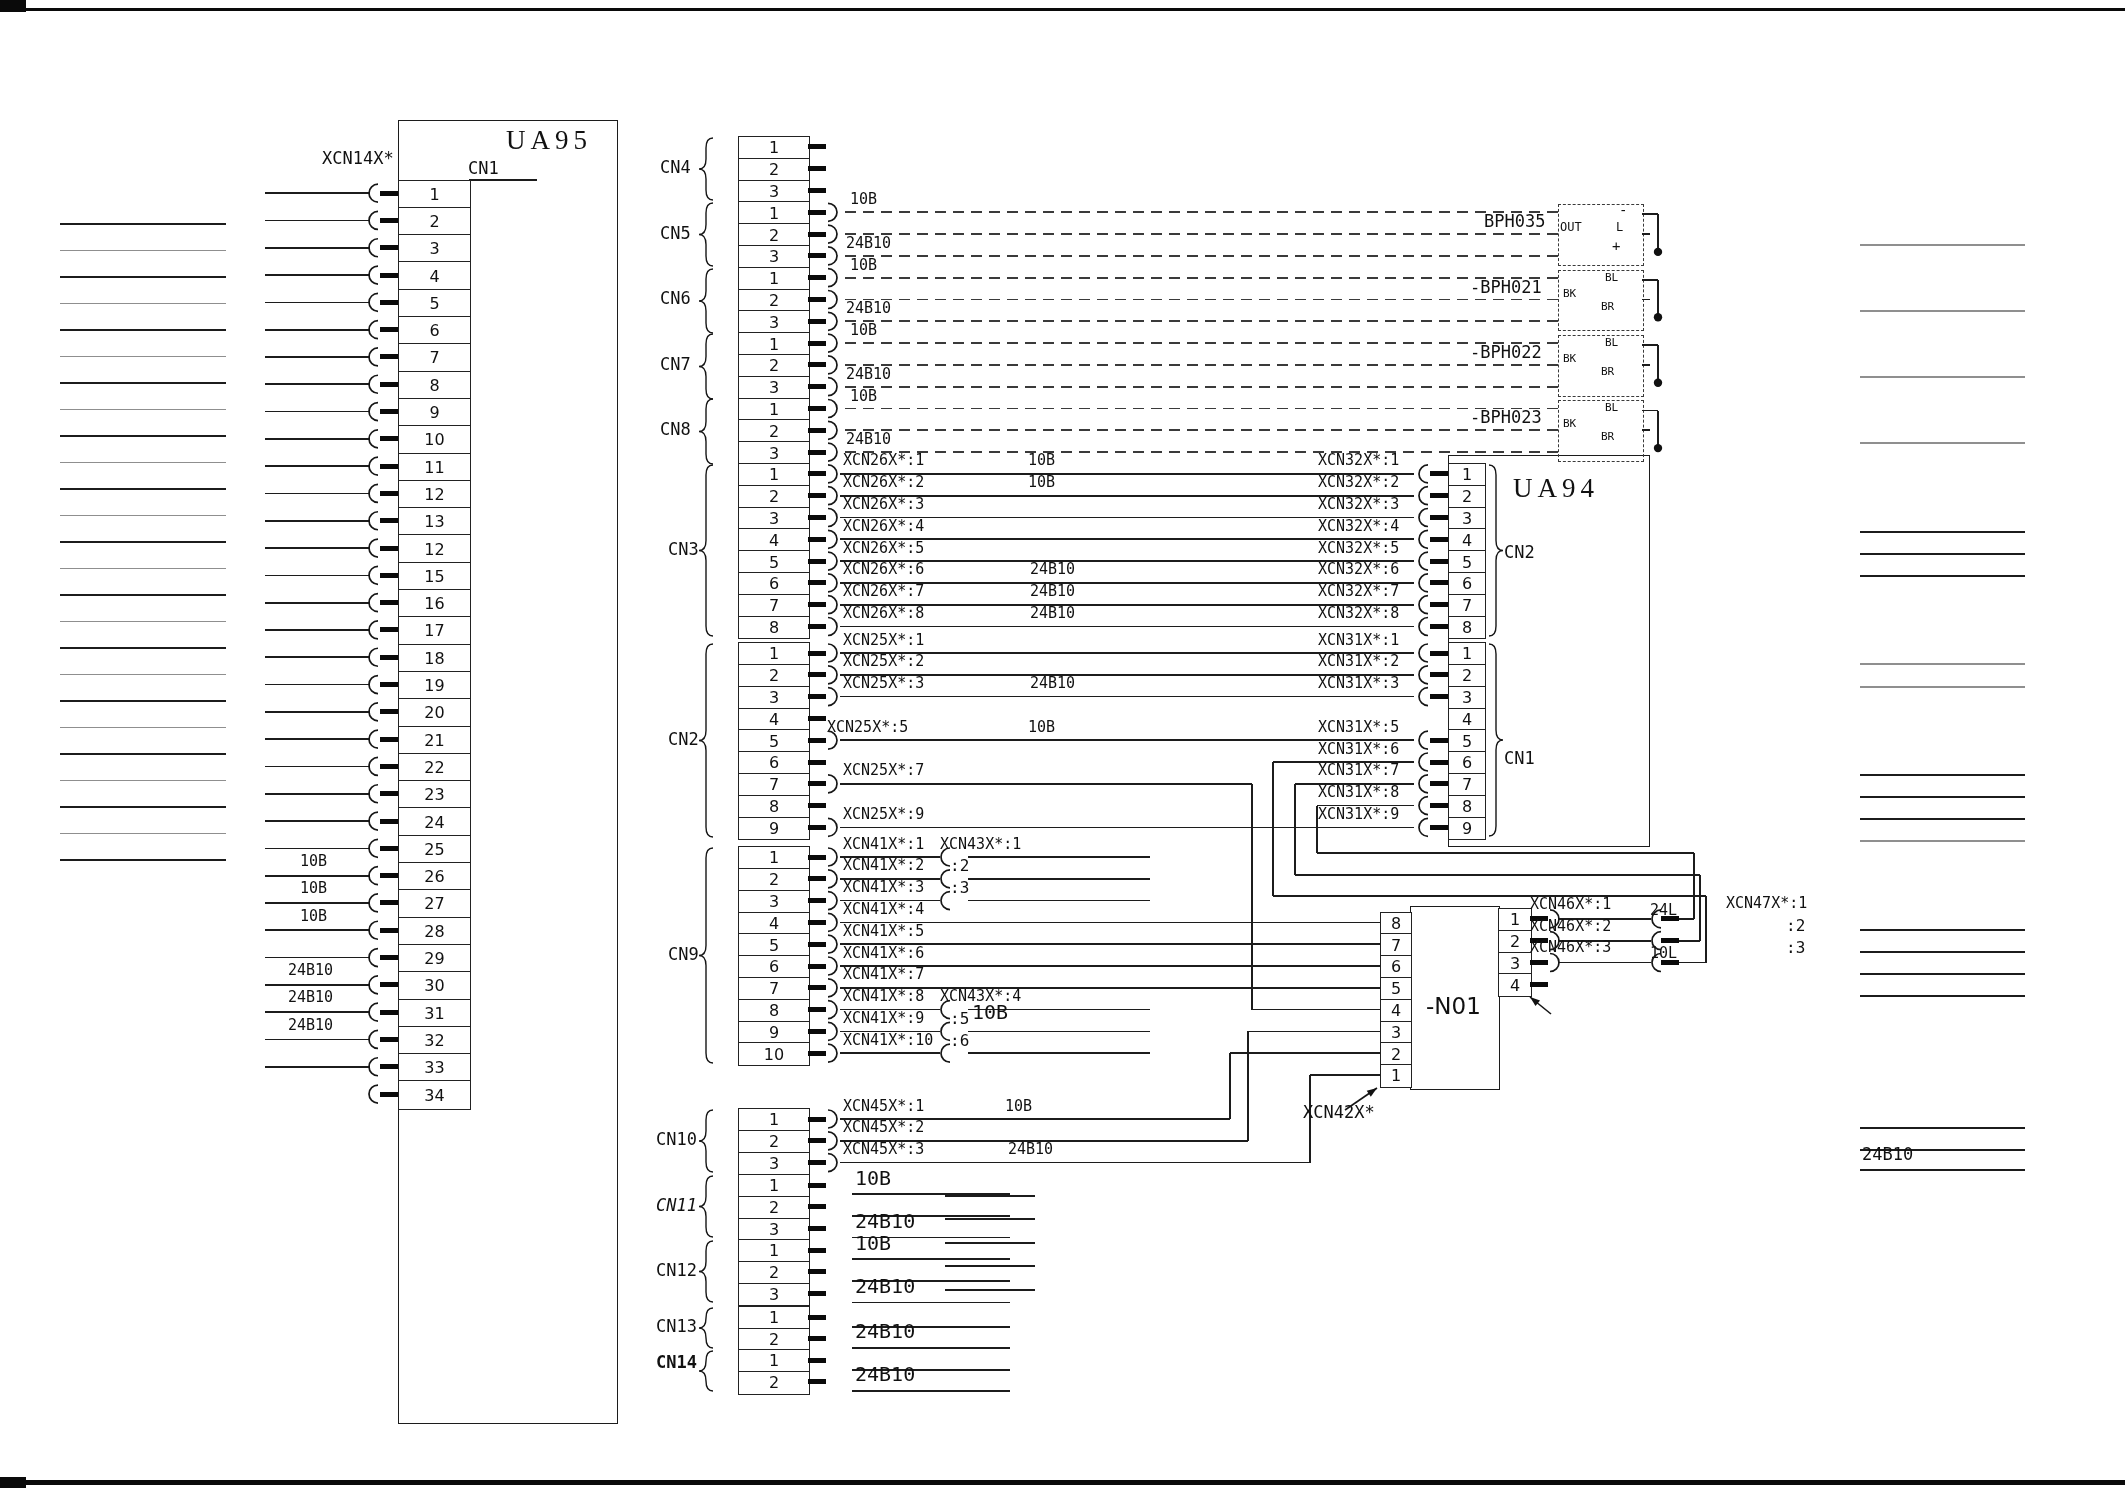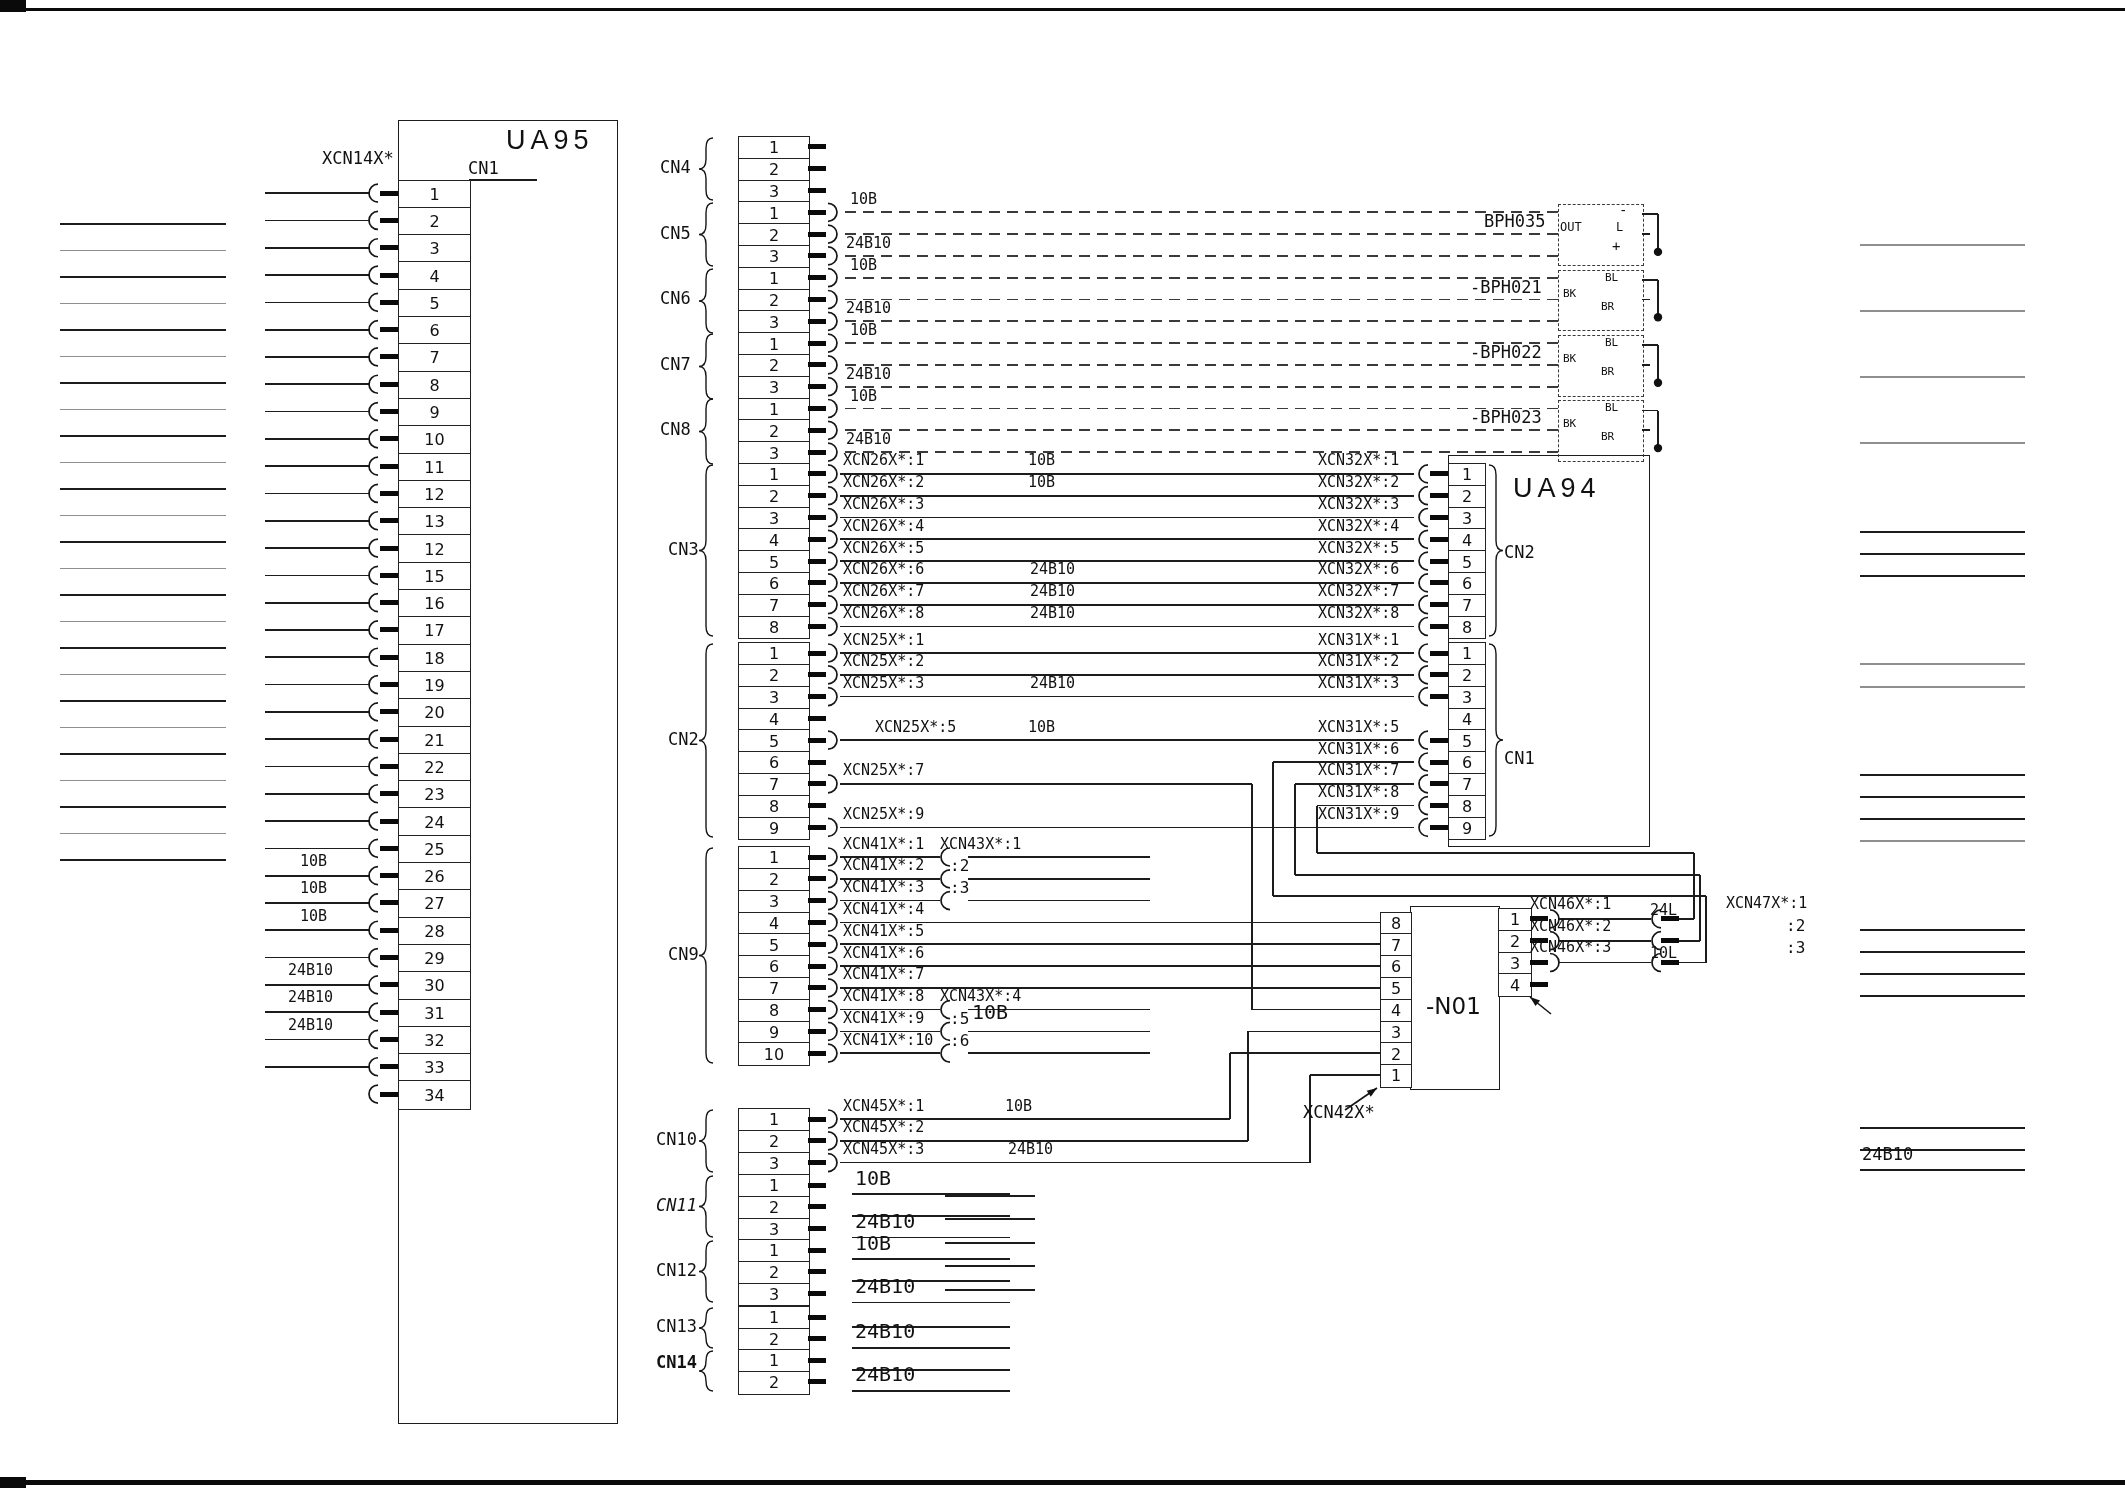--- a/index.html
+++ b/index.html
@@ -12,21 +12,21 @@
   .dash{position:absolute;height:1.8px;
         background:repeating-linear-gradient(90deg,#3a3a3a 0 11px,rgba(0,0,0,0) 11px 18px);}
   .box{position:absolute;border:1.8px solid #1c1c1c;background:transparent;}
   .box.dashed{border:1.5px dashed #3a3a3a;}
   .pin{position:absolute;border:1.3px solid #222;background:#fff;display:flex;align-items:center;
        justify-content:center;font-family:"DejaVu Sans","Liberation Sans",sans-serif;
        font-size:16px;color:#111;}
   .stub{position:absolute;height:5px;background:#0a0a0a;}
   .bar{position:absolute;background:#0a0a0a;}
   .overlay{position:absolute;left:0;top:0;pointer-events:none;}
-  .title{font-family:Liberation Sans, sans-serif;letter-spacing:5px;}
+  .title{font-family:Liberation Serif, serif;letter-spacing:5px;}
   .sans{font-family:"DejaVu Sans","Liberation Sans",sans-serif;}
 </style>
 </head>
 <body>
 
 <div class="canvas" id="c">
     <div class="box" style="left: 398px; top: 120px; width: 218px; height: 1302px;"></div>
     <div class="box" style="left: 1448px; top: 455px; width: 200px; height: 390px;"></div>
     <div class="box" style="left: 1410px; top: 906px; width: 88px; height: 182px;"></div>
     <div class="box dashed" style="left: 1558px; top: 204px; width: 84px; height: 60px;"></div>
@@ -743,21 +743,21 @@
     <div class="txt" style="left: 1318px; top: 584.2px; font-size: 15px;">XCN32X*:7</div>
     <div class="txt" style="left: 1318px; top: 606px; font-size: 15px;">XCN32X*:8</div>
     <div class="txt" style="left: 1028px; top: 453.4px; font-size: 15px;">10B</div>
     <div class="txt" style="left: 1028px; top: 475.2px; font-size: 15px;">10B</div>
     <div class="txt" style="left: 1030px; top: 562.4px; font-size: 15px;">24B10</div>
     <div class="txt" style="left: 1030px; top: 584.2px; font-size: 15px;">24B10</div>
     <div class="txt" style="left: 1030px; top: 606px; font-size: 15px;">24B10</div>
     <div class="txt" style="left: 843px; top: 632.5px; font-size: 15px;">XCN25X*:1</div>
     <div class="txt" style="left: 843px; top: 654.3px; font-size: 15px;">XCN25X*:2</div>
     <div class="txt" style="left: 843px; top: 676.1px; font-size: 15px;">XCN25X*:3</div>
-    <div class="txt" style="left: 875px; top: 719.7px; font-size: 15px; text-align: center;">XCN25X*:5</div>
+    <div class="txt" style="left: 827px; top: 719.7px; font-size: 15px; text-align: center;">XCN25X*:5</div>
     <div class="txt" style="left: 843px; top: 763.3px; font-size: 15px;">XCN25X*:7</div>
     <div class="txt" style="left: 843px; top: 806.9px; font-size: 15px;">XCN25X*:9</div>
     <div class="txt" style="left: 1030px; top: 676.1px; font-size: 15px;">24B10</div>
     <div class="txt" style="left: 1028px; top: 719.7px; font-size: 15px;">10B</div>
     <div class="txt" style="left: 1318px; top: 632.5px; font-size: 15px;">XCN31X*:1</div>
     <div class="txt" style="left: 1318px; top: 654.3px; font-size: 15px;">XCN31X*:2</div>
     <div class="txt" style="left: 1318px; top: 676.1px; font-size: 15px;">XCN31X*:3</div>
     <div class="txt" style="left: 1318px; top: 719.7px; font-size: 15px;">XCN31X*:5</div>
     <div class="txt" style="left: 1318px; top: 741.5px; font-size: 15px;">XCN31X*:6</div>
     <div class="txt" style="left: 1318px; top: 763.3px; font-size: 15px;">XCN31X*:7</div>

